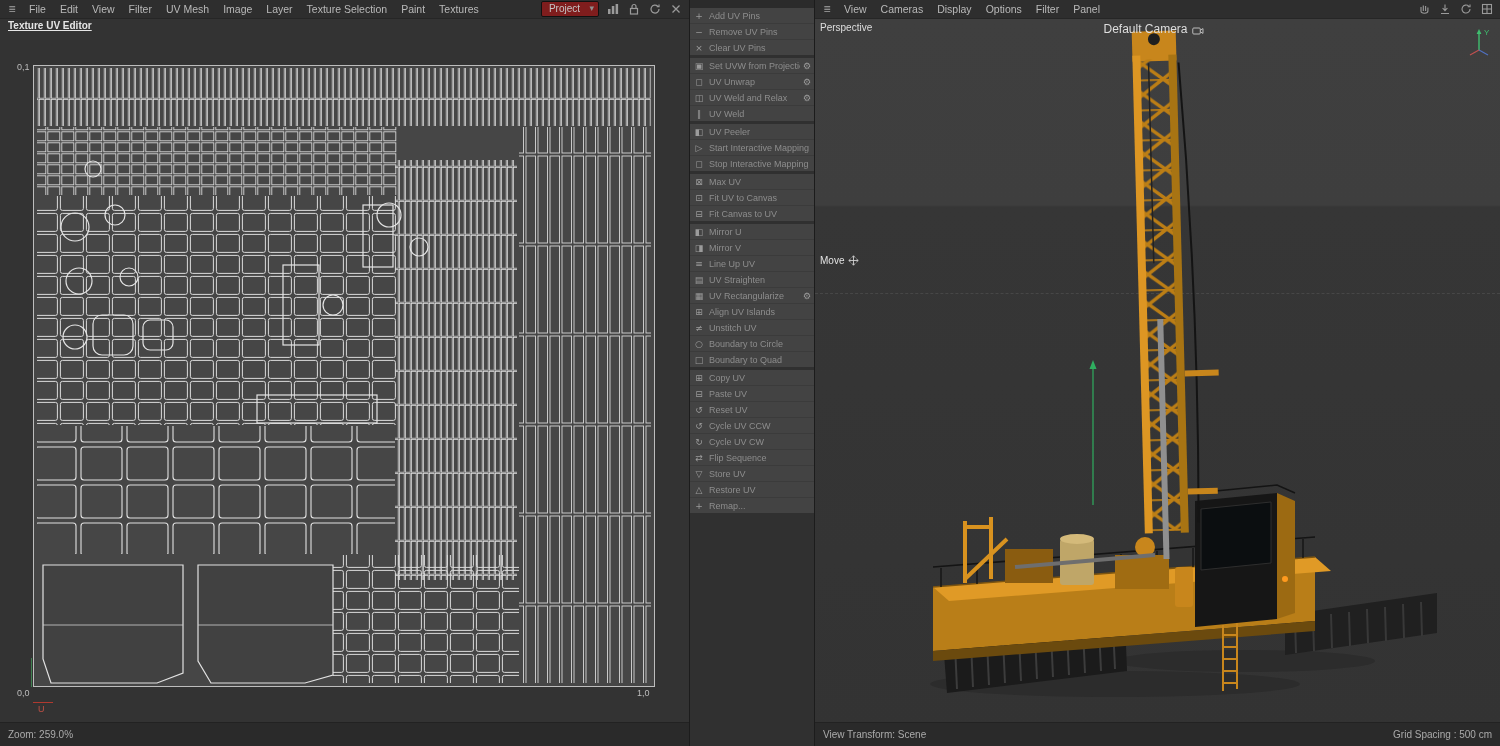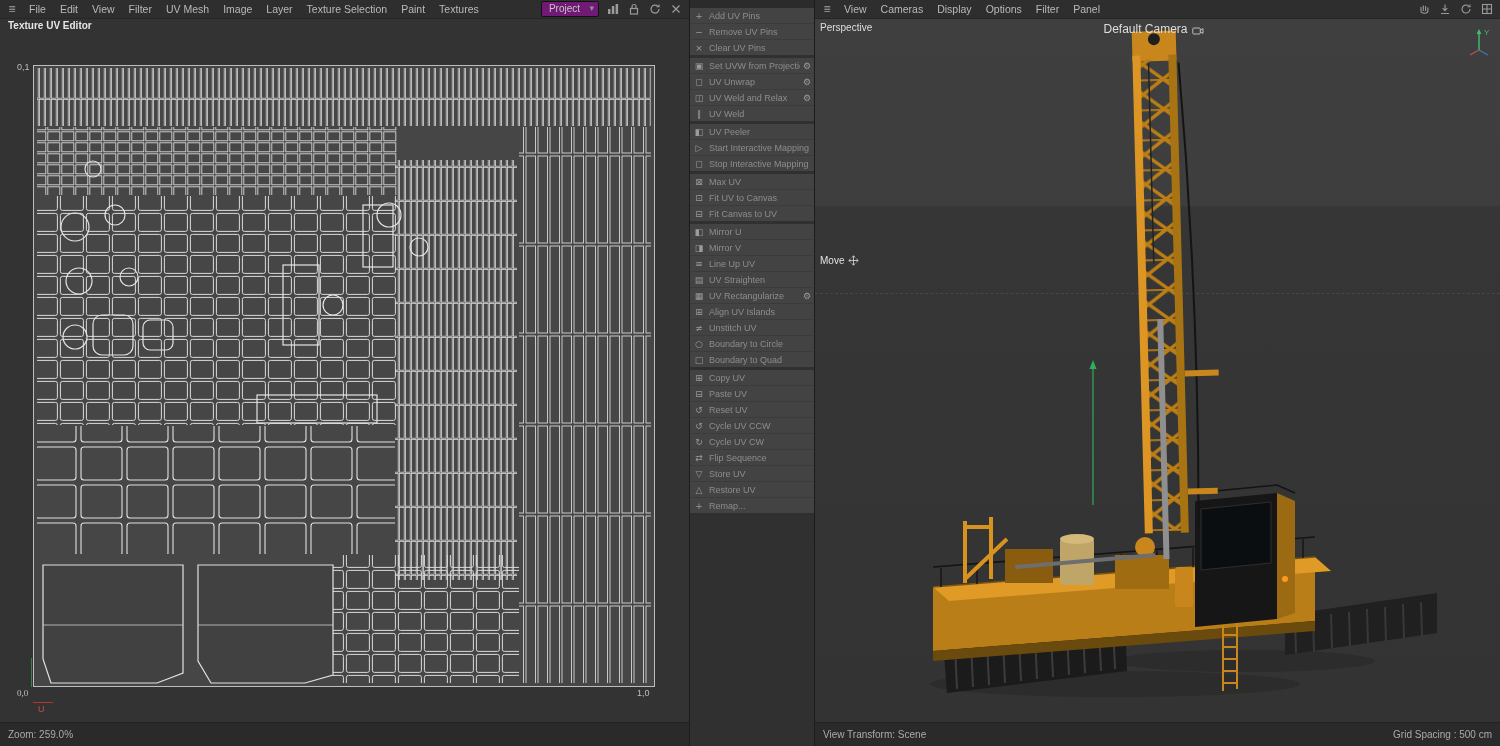--- a/index.html
+++ b/index.html
@@ -8,28 +8,28 @@
   .col-left{width:690px;position:relative;background:#333333;border-right:1px solid #1c1c1c;box-sizing:border-box;}
   .col-mid{width:125px;position:relative;background:#303030;border-right:1px solid #1c1c1c;box-sizing:border-box;}
   .col-right{width:685px;position:relative;background:#373737;box-sizing:border-box;}
 
   
   .menubar{height:19px;background:#2e2e2e;border-bottom:1px solid #262626;display:flex;align-items:center;
            font-size:10.5px;color:#b9b9b9;padding:0 4px;box-sizing:border-box;}
   .hamburger{width:16px;text-align:center;color:#a8a8a8;font-size:12px;margin-right:2px;cursor:pointer;}
   .menu-item{padding:2px 7px;cursor:default;white-space:nowrap;text-align:center;}
   .mb-right{margin-left:auto;display:flex;align-items:center;gap:7px;padding-right:2px;}
-  .project-select{position:relative;background:#701a75;border:1px solid #111;border-radius:2px;
+  .project-select{position:relative;background:#7f1d1d;border:1px solid #111;border-radius:2px;
                   font-size:10px;color:#c4c4c4;padding:1px 18px 2px 7px;cursor:pointer;}
   .project-select .chev{position:absolute;right:4px;top:1px;font-size:9px;color:#8f8f8f;}
   .mb-icon{width:14px;height:14px;display:flex;align-items:center;justify-content:center;cursor:pointer;}
   .mb-icon svg{display:block;}
 
   
-  .panel-title{position:absolute;top:20px;left:8px;font-size:10px;font-weight:bold;color:#e6e6e6;}
+  .panel-title{position:absolute;top:20px;left:8px;font-size:10px;font-weight:bold;color:#e6e6e6;text-decoration:underline;}
   .uv-canvas{position:absolute;left:33px;top:65px;width:622px;height:622px;background:#464646;}
   .uv-lbl{position:absolute;font-size:9px;color:#bdbdbd;}
   .uv-axis-u-line{position:absolute;left:33px;top:702px;width:20px;height:0;border-top:1px solid #b0392f;}
   .uv-axis-u-lbl{position:absolute;left:38px;top:704px;font-size:9px;color:#c05045;}
   .uv-axis-v-line{position:absolute;left:31px;top:658px;width:0;height:29px;border-left:1px solid #3f7f4f;}
   .statusbar{position:absolute;left:0;right:0;bottom:0;height:24px;background:#2a2a2a;border-top:1px solid #222;
              font-size:10px;color:#ababab;display:flex;align-items:center;padding:0 8px;box-sizing:border-box;}
 
   
   .cmd-head{height:8px;background:#2b2b2b;}
@@ -96,21 +96,21 @@
         <svg width="12" height="12" viewBox="0 0 12 12">
             <path d="M2.5 2.5 L9.5 9.5 M9.5 2.5 L2.5 9.5" stroke="#9a9a9a" stroke-width="1.3"></path>
           </svg>
       </span>
     </span>
   </div>
 
   <div class="panel-title">Texture UV Editor</div>
 
   <span class="uv-lbl" style="left:17px;top:62px;">0,1</span>
-  <span class="uv-lbl" style="left:17px;top:688px;font-family:Liberation Serif, serif;">0,0</span>
+  <span class="uv-lbl" style="left:17px;top:688px;">0,0</span>
   <span class="uv-lbl" style="left:637px;top:688px;">1,0</span>
   <div class="uv-axis-v-line"></div>
   <div class="uv-axis-u-line"></div>
   <span class="uv-axis-u-lbl">U</span>
 
   <div class="uv-canvas">
     <svg width="622" height="622" viewBox="0 0 622 622">
       <defs>
         <pattern id="pFine" width="6" height="34" patternUnits="userSpaceOnUse">
           <rect x="0.4" y="0.4" width="4.8" height="32.8" fill="none" stroke="#d9d9d9" stroke-width="0.8"></rect>

